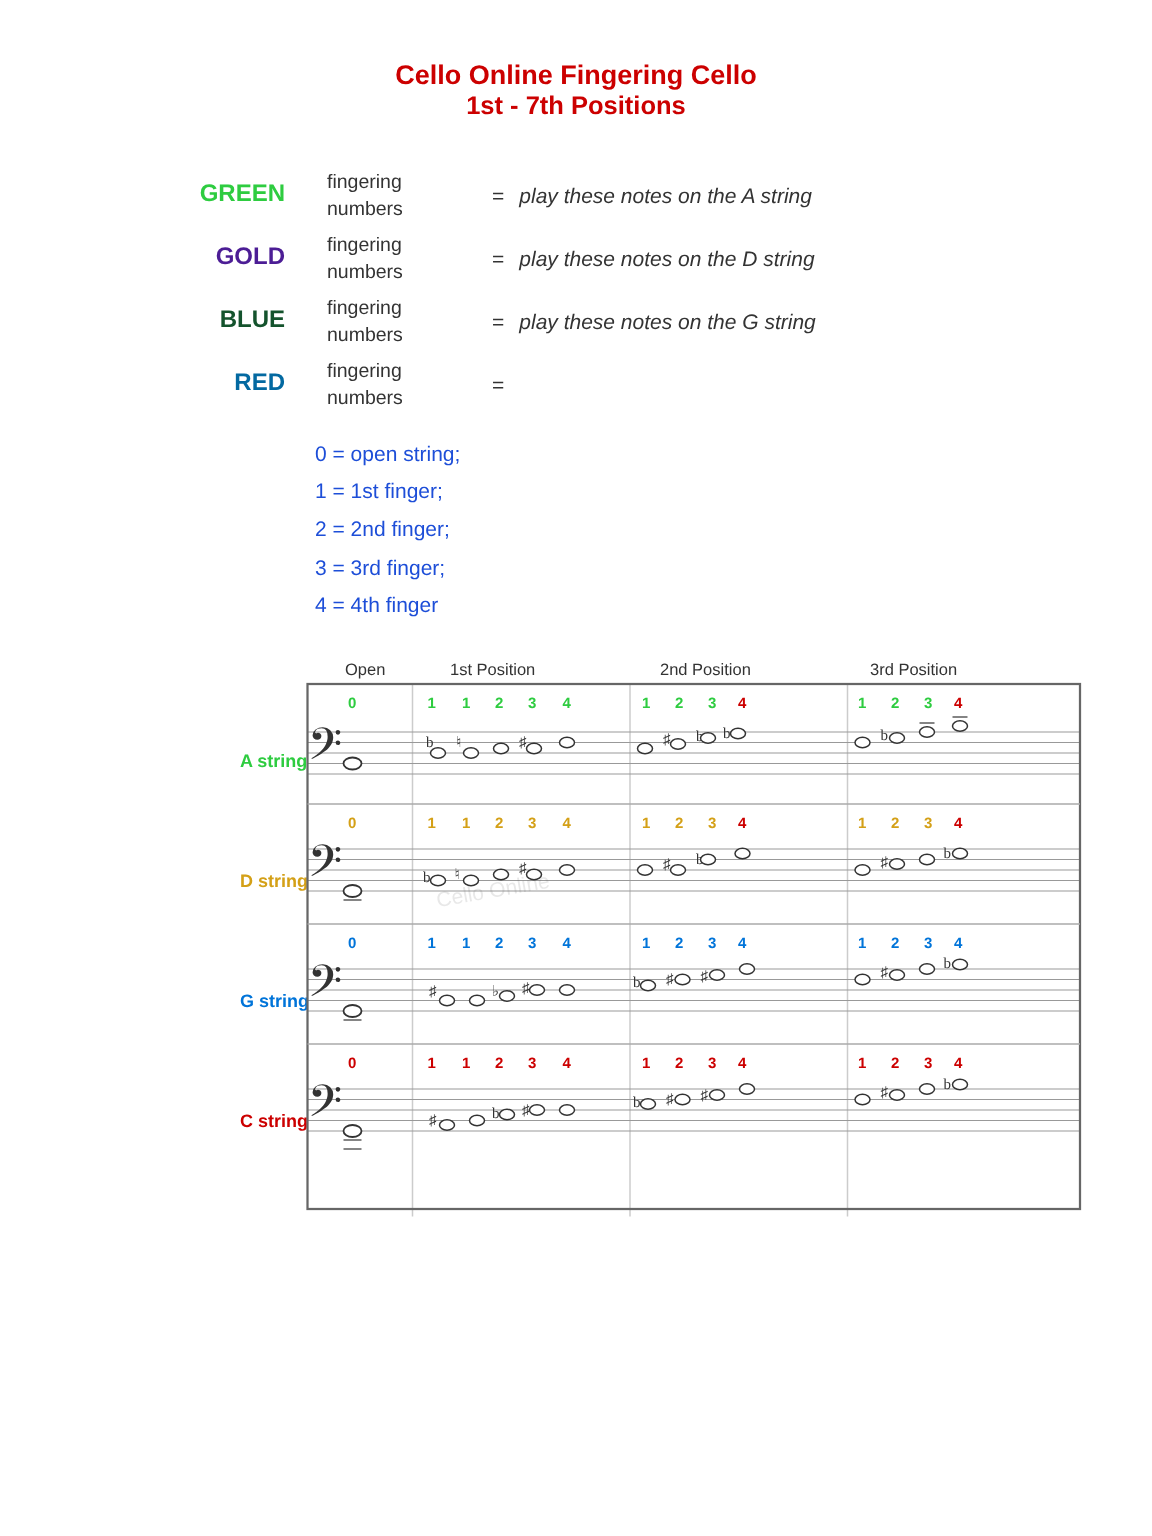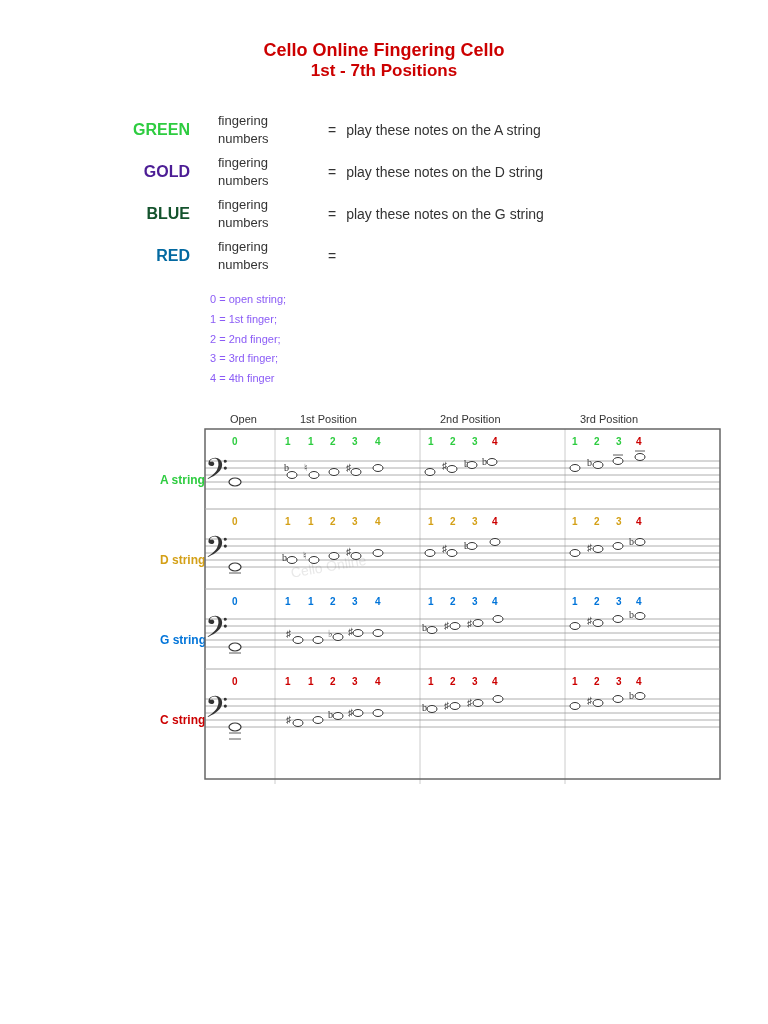--- a/index.html
+++ b/index.html
@@ -49,26 +49,27 @@
       line-height: 1.4;
     }
     .legend-eq {
       font-size: 14px;
       color: #333;
       margin: 0 10px 0 30px;
     }
     .legend-desc {
       font-size: 14px;
       color: #333;
+      font-style: italic;
     }
 
     .finger-notes {
       margin: 15px 0 20px 150px;
-      color: #8b5cf6;
-      font-size: 11px;
+      color: #1d4ed8;
+      font-size: 14px;
       line-height: 1.8;
     }
 
     
     .chart-wrapper {
       margin-top: 10px;
       position: relative;
       width: 620px;
       margin-left: 50px;
     }

